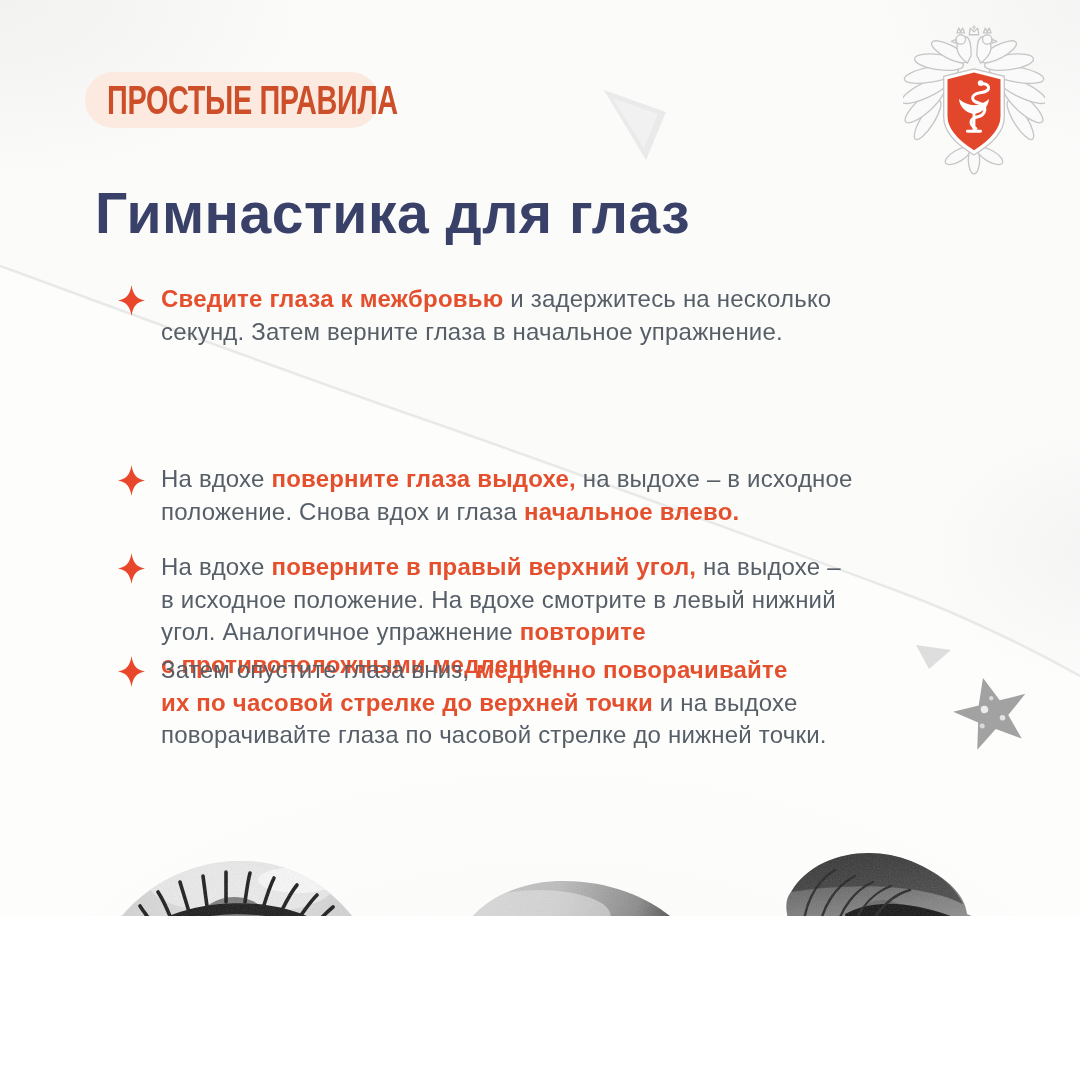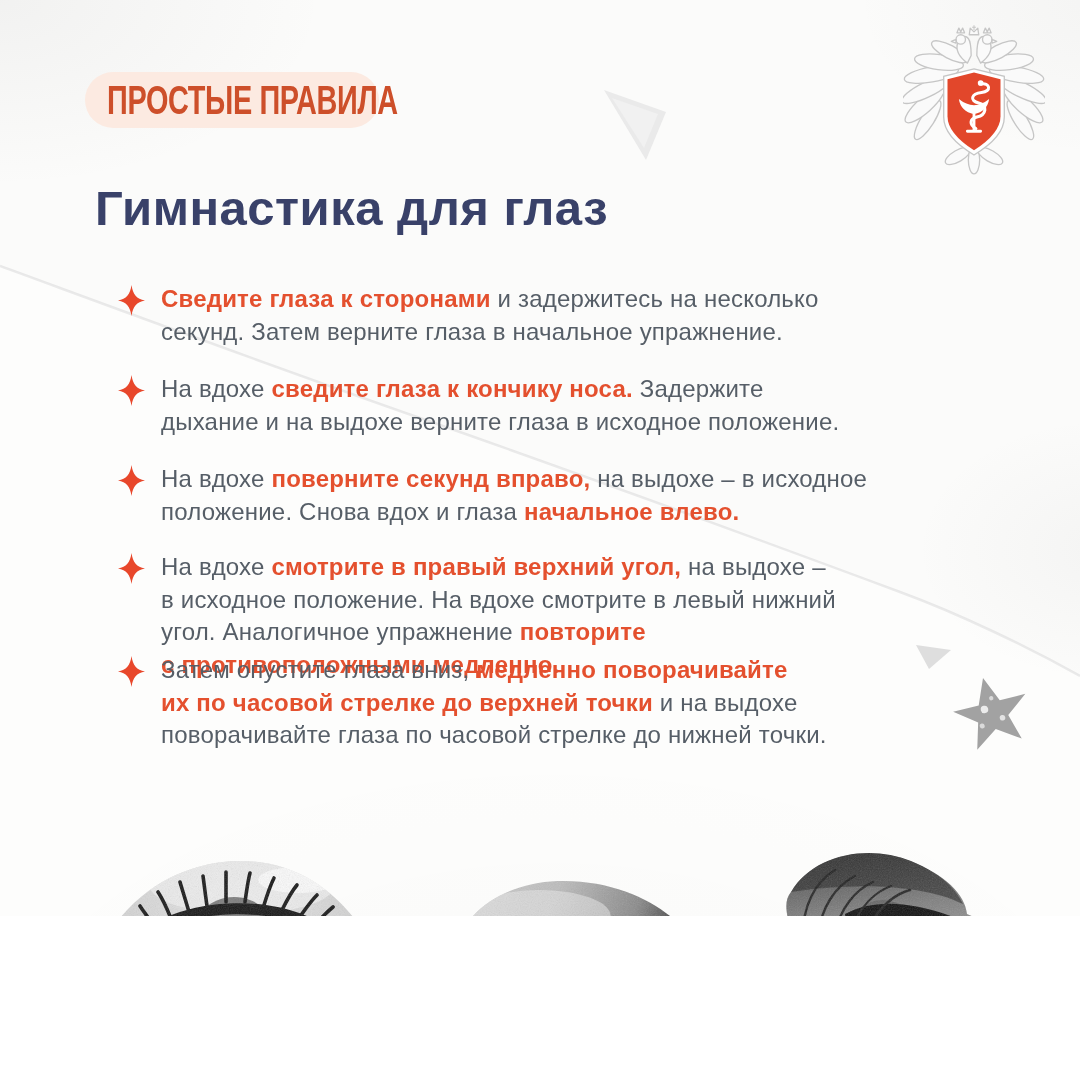--- a/index.html
+++ b/index.html
@@ -19,21 +19,21 @@
     position:absolute;left:85px;top:72px;width:294px;height:56px;box-sizing:border-box;
     background:#fceae1;border-radius:28px;display:flex;align-items:center;padding-left:22px;
   }
   .badge-label{
     display:inline-block;font-weight:700;font-size:38px;color:#cd4f2a;white-space:nowrap;
     transform:scale(.76,1.06);transform-origin:left center;letter-spacing:-0.5px;
   }
   .emblem{position:absolute;left:903px;top:24px;width:142px;height:154px;}
   .page-title{
     position:absolute;left:95px;top:180px;margin:0;
-    font-size:49px;font-weight:700;color:#394169;letter-spacing:.5px;
+    font-size:57px;font-weight:700;color:#394169;letter-spacing:.5px;
   }
   .bullet-item{position:absolute;left:118px;display:flex;align-items:flex-start;width:870px;}
   .bullet-item .sparkle{flex:0 0 auto;width:27px;height:31px;margin-top:2px;margin-right:16px;}
   .bullet-item p{
     margin:0;font-size:24px;line-height:32.5px;color:#565e67;
     white-space:pre-line;letter-spacing:.2px;
   }
   .bullet-item .hl{color:#e4502e;font-weight:700;}
   .pos-1{top:283px}.pos-2{top:373px}.pos-3{top:463px}.pos-4{top:551px}.pos-5{top:654px}
   .eye{position:absolute;}
@@ -109,42 +109,35 @@
       <circle cx="82" cy="61" r="3" fill="#ffffff"></circle>
     </g>
   </svg>
 
   <h1 class="page-title">Гимнастика для глаз</h1>
 
   <div class="bullet-item pos-1">
     <svg class="sparkle" viewBox="0 0 27 27" preserveAspectRatio="none">
         <use href="#sparkle4" fill="#e8472b"></use>
       </svg>
-    <p><span class="hl">Сведите глаза к сторонами</span><span> и задержитесь на несколько
+    <p><span class="hl">Сведите глаза к межбровью</span><span> и задержитесь на несколько
 секунд. Затем верните глаза в начальное упражнение.</span></p>
   </div>
-  <div class="bullet-item pos-2">
-    <svg class="sparkle" viewBox="0 0 27 27" preserveAspectRatio="none">
-        <use href="#sparkle4" fill="#e8472b"></use>
-      </svg>
-    <p><span>На вдохе </span><span class="hl">сведите глаза к кончику носа.</span><span> Задержите
-дыхание и на выдохе верните глаза в исходное положение.</span></p>
-  </div>
   <div class="bullet-item pos-3">
     <svg class="sparkle" viewBox="0 0 27 27" preserveAspectRatio="none">
         <use href="#sparkle4" fill="#e8472b"></use>
       </svg>
-    <p><span>На вдохе </span><span class="hl">поверните секунд вправо,</span><span> на выдохе – в исходное
+    <p><span>На вдохе </span><span class="hl">поверните глаза выдохе,</span><span> на выдохе – в исходное
 положение. Снова вдох и глаза </span><span class="hl">начальное влево.</span></p>
   </div>
   <div class="bullet-item pos-4">
     <svg class="sparkle" viewBox="0 0 27 27" preserveAspectRatio="none">
         <use href="#sparkle4" fill="#e8472b"></use>
       </svg>
-    <p><span>На вдохе </span><span class="hl">смотрите в правый верхний угол,</span><span> на выдохе –
+    <p><span>На вдохе </span><span class="hl">поверните в правый верхний угол,</span><span> на выдохе –
 в исходное положение. На вдохе смотрите в левый нижний
 угол. Аналогичное упражнение </span><span class="hl">повторите
 с противоположными медленно.</span></p>
   </div>
   <div class="bullet-item pos-5">
     <svg class="sparkle" viewBox="0 0 27 27" preserveAspectRatio="none">
         <use href="#sparkle4" fill="#e8472b"></use>
       </svg>
     <p><span>Затем опустите глаза вниз, </span><span class="hl">медленно поворачивайте
 их по часовой стрелке до верхней точки</span><span> и на выдохе

